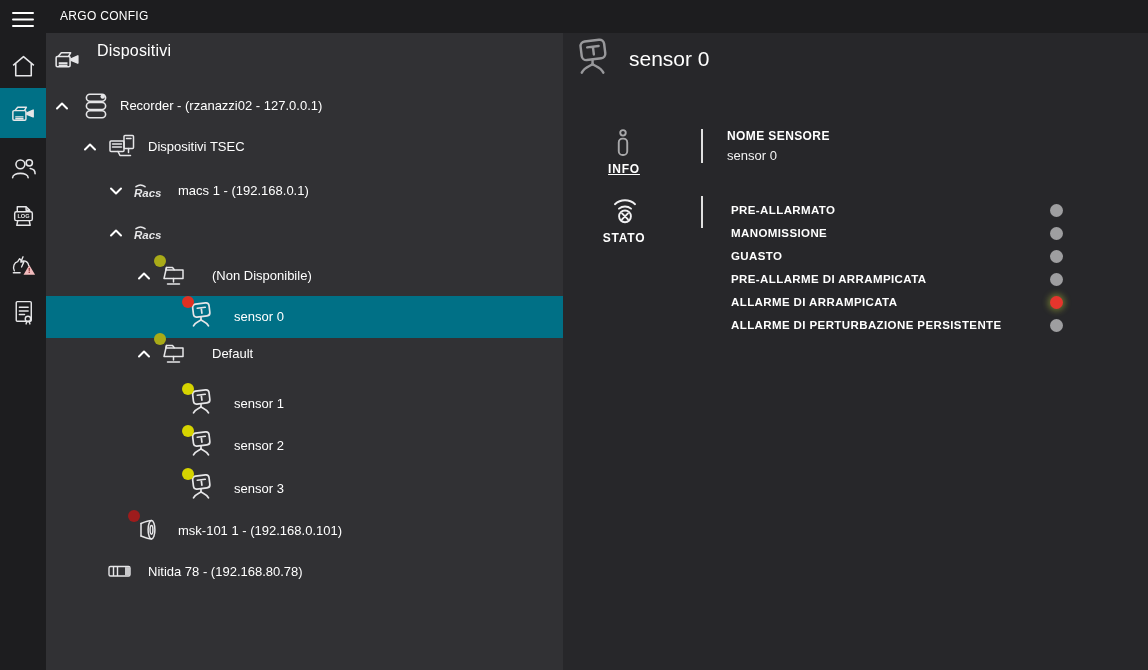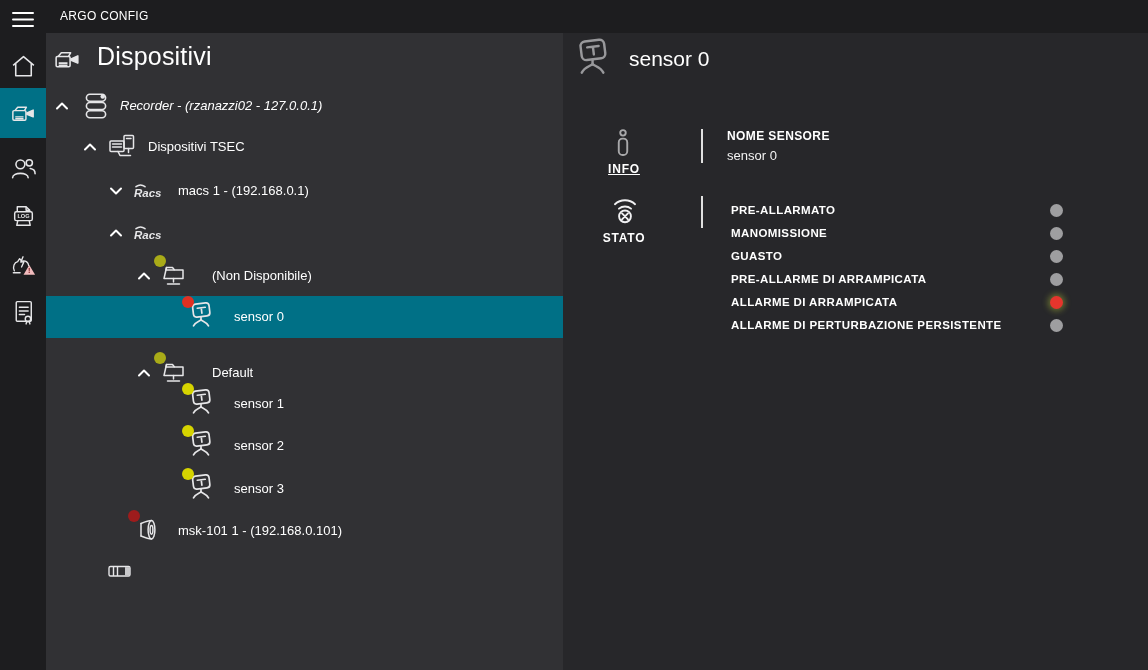--- a/index.html
+++ b/index.html
@@ -19,21 +19,21 @@
   .topbar{position:absolute;left:0;top:0;right:0;height:33px;background:var(--bar);z-index:4;}
   .apptitle{position:absolute;left:60px;top:0;line-height:33px;font-size:12px;color:#fff;letter-spacing:.3px;}
   
   .sidebar{position:absolute;left:0;top:0;width:46px;height:670px;background:var(--bar);z-index:6;}
   .hamburger{position:absolute;left:0;top:3px;width:46px;height:32px;display:flex;align-items:center;justify-content:center;cursor:pointer;}
   .sbitem{position:absolute;left:0;width:46px;height:44px;display:flex;align-items:center;justify-content:center;cursor:pointer;}
   .sbitem.active{background:var(--teal);}
   
   .tree-panel{position:absolute;left:46px;top:33px;width:517px;bottom:0;background:var(--tree);z-index:2;}
   .tree-header-icon{position:absolute;left:6px;top:11px;}
-  .tree-title{position:absolute;left:51px;top:9px;margin:0;font-size:25px;font-weight:400;letter-spacing:.2px;}
+  .tree-title{position:absolute;left:51px;top:9px;margin:0;font-size:16px;font-weight:400;letter-spacing:.2px;}
   .trow{position:absolute;left:0;width:100%;height:42px;cursor:pointer;}
   .trow.sel{background:var(--teal);}
   .chev{position:absolute;top:11px;width:20px;height:20px;}
   .ticon{position:absolute;top:50%;transform:translateY(-50%);display:inline-flex;}
   .tlabel{position:absolute;top:0;line-height:42px;font-size:13px;white-space:nowrap;color:#fff;}
   .badge{position:absolute;left:-4px;top:-5px;width:12px;height:12px;border-radius:50%;}
   
   .detail-panel{position:absolute;left:563px;top:33px;right:0;bottom:0;background:var(--panel);z-index:2;}
   .detail-header-icon{position:absolute;left:8px;top:4px;}
   .detail-title{position:absolute;left:66px;top:14px;margin:0;font-size:21px;font-weight:400;}
@@ -136,21 +136,21 @@
   <span class="tree-header-icon" id="tree-header-icon">
       <svg width="31" height="31" viewBox="0 0 30 26" fill="none" stroke="#e6e6e8" stroke-width="1.5" stroke-linejoin="round">
         <path d="M6 10 L9 6.5 H18 L16 10"></path>
         <rect x="4" y="10" width="13.5" height="10" rx="1.2"></rect>
         <path d="M6.5 16.5 H15 M6.5 18.5 H15"></path>
         <path d="M18.5 12.5 L25 9.5 V16.5 L18.5 13.8 Z" fill="#e6e6e8"></path>
       </svg>
     </span>
   <h1 class="tree-title">Dispositivi</h1>
   <div id="tree">
-      <div class="trow" style="top: 52px; font-style: italic;">
+      <div class="trow" style="top: 52px;">
         <span class="chev" style="left:6px">
           <svg width="20" height="20" viewBox="0 0 20 20" fill="none" stroke="#fff" stroke-width="2" stroke-linecap="round" stroke-linejoin="round">
             <path d="M5 12.5 L10 7.5 L15 12.5"></path>
           </svg>
         </span>
         <span class="ticon" style="left:34px">
           <svg width="32" height="32" viewBox="0 0 30 30" fill="none" stroke="#e6e6e8" stroke-width="1.5">
             <rect x="6" y="4" width="18" height="6.6" rx="3.3"></rect>
             <rect x="6" y="11.7" width="18" height="6.6" rx="3.3"></rect>
             <rect x="6" y="19.4" width="18" height="6.6" rx="3.3"></rect>
@@ -229,21 +229,21 @@
               <path d="M11.5 6.8 H19.5 M15.5 6.8 V12.2"></path>
             </g>
             <path d="M15 15.8 V19"></path>
             <path d="M15 19 C12 20.8 9.2 21.3 7.5 24.8"></path>
             <path d="M15 19 C18 20.8 20.8 21.3 22.5 24.8"></path>
           </svg>
           <span class="badge" style="background:#e03022"></span>
         </span>
         <span class="tlabel" style="left:188px">sensor 0</span>
       </div>
-      <div class="trow" style="top: 319px; padding-left: 37px;">
+      <div class="trow" style="top: 300px; padding-left: 37px;">
         <span class="chev" style="left:88px">
           <svg width="20" height="20" viewBox="0 0 20 20" fill="none" stroke="#fff" stroke-width="2" stroke-linecap="round" stroke-linejoin="round">
             <path d="M5 12.5 L10 7.5 L15 12.5"></path>
           </svg>
         </span>
         <span class="ticon" style="left:112px">
           <svg width="32" height="32" viewBox="0 0 32 32" fill="none" stroke="#e6e6e8" stroke-width="1.5" stroke-linejoin="round" stroke-linecap="round">
             <path d="M6 18.5 L8.5 7.5 L14.5 7.5 L16.5 10 L25 10 L25 18.5 Z"></path>
             <path d="M8.5 7.5 L8 10 H16"></path>
             <path d="M15.5 18.5 V22"></path>
@@ -312,20 +312,21 @@
         <span class="tlabel" style="left:132px">msk-101 1 - (192.168.0.101)</span>
       </div>
       <div class="trow" style="top: 518px;">
         <span class="ticon" style="left:60px">
           <svg width="30" height="17" viewBox="0 0 30 17" fill="none" stroke="#e6e6e8" stroke-width="1.4">
             <rect x="3" y="3" width="21" height="9.5" rx="1.5"></rect>
             <path d="M7.5 3 V12.5 M11.5 3 V12.5"></path>
             <rect x="19" y="3.6" width="5" height="8.4" fill="#c9c9cb" stroke="none"></rect>
           </svg>
         </span>
+        <span class="tlabel" style="left:102px">Nitida 78 - (192.168.80.78)</span>
       </div>
     </div>
 </section>
 
 <section class="detail-panel">
   <span class="detail-header-icon" id="detail-header-icon">
       <svg width="46" height="46" viewBox="0 0 32 32" fill="none" stroke="#98989b" stroke-width="1.7" stroke-linecap="round" stroke-linejoin="round">
         <g transform="rotate(-7 15 9)">
           <rect x="7" y="2.5" width="16.5" height="13" rx="3.2"></rect>
           <path d="M11.5 6.8 H19.5 M15.5 6.8 V12.2"></path>

